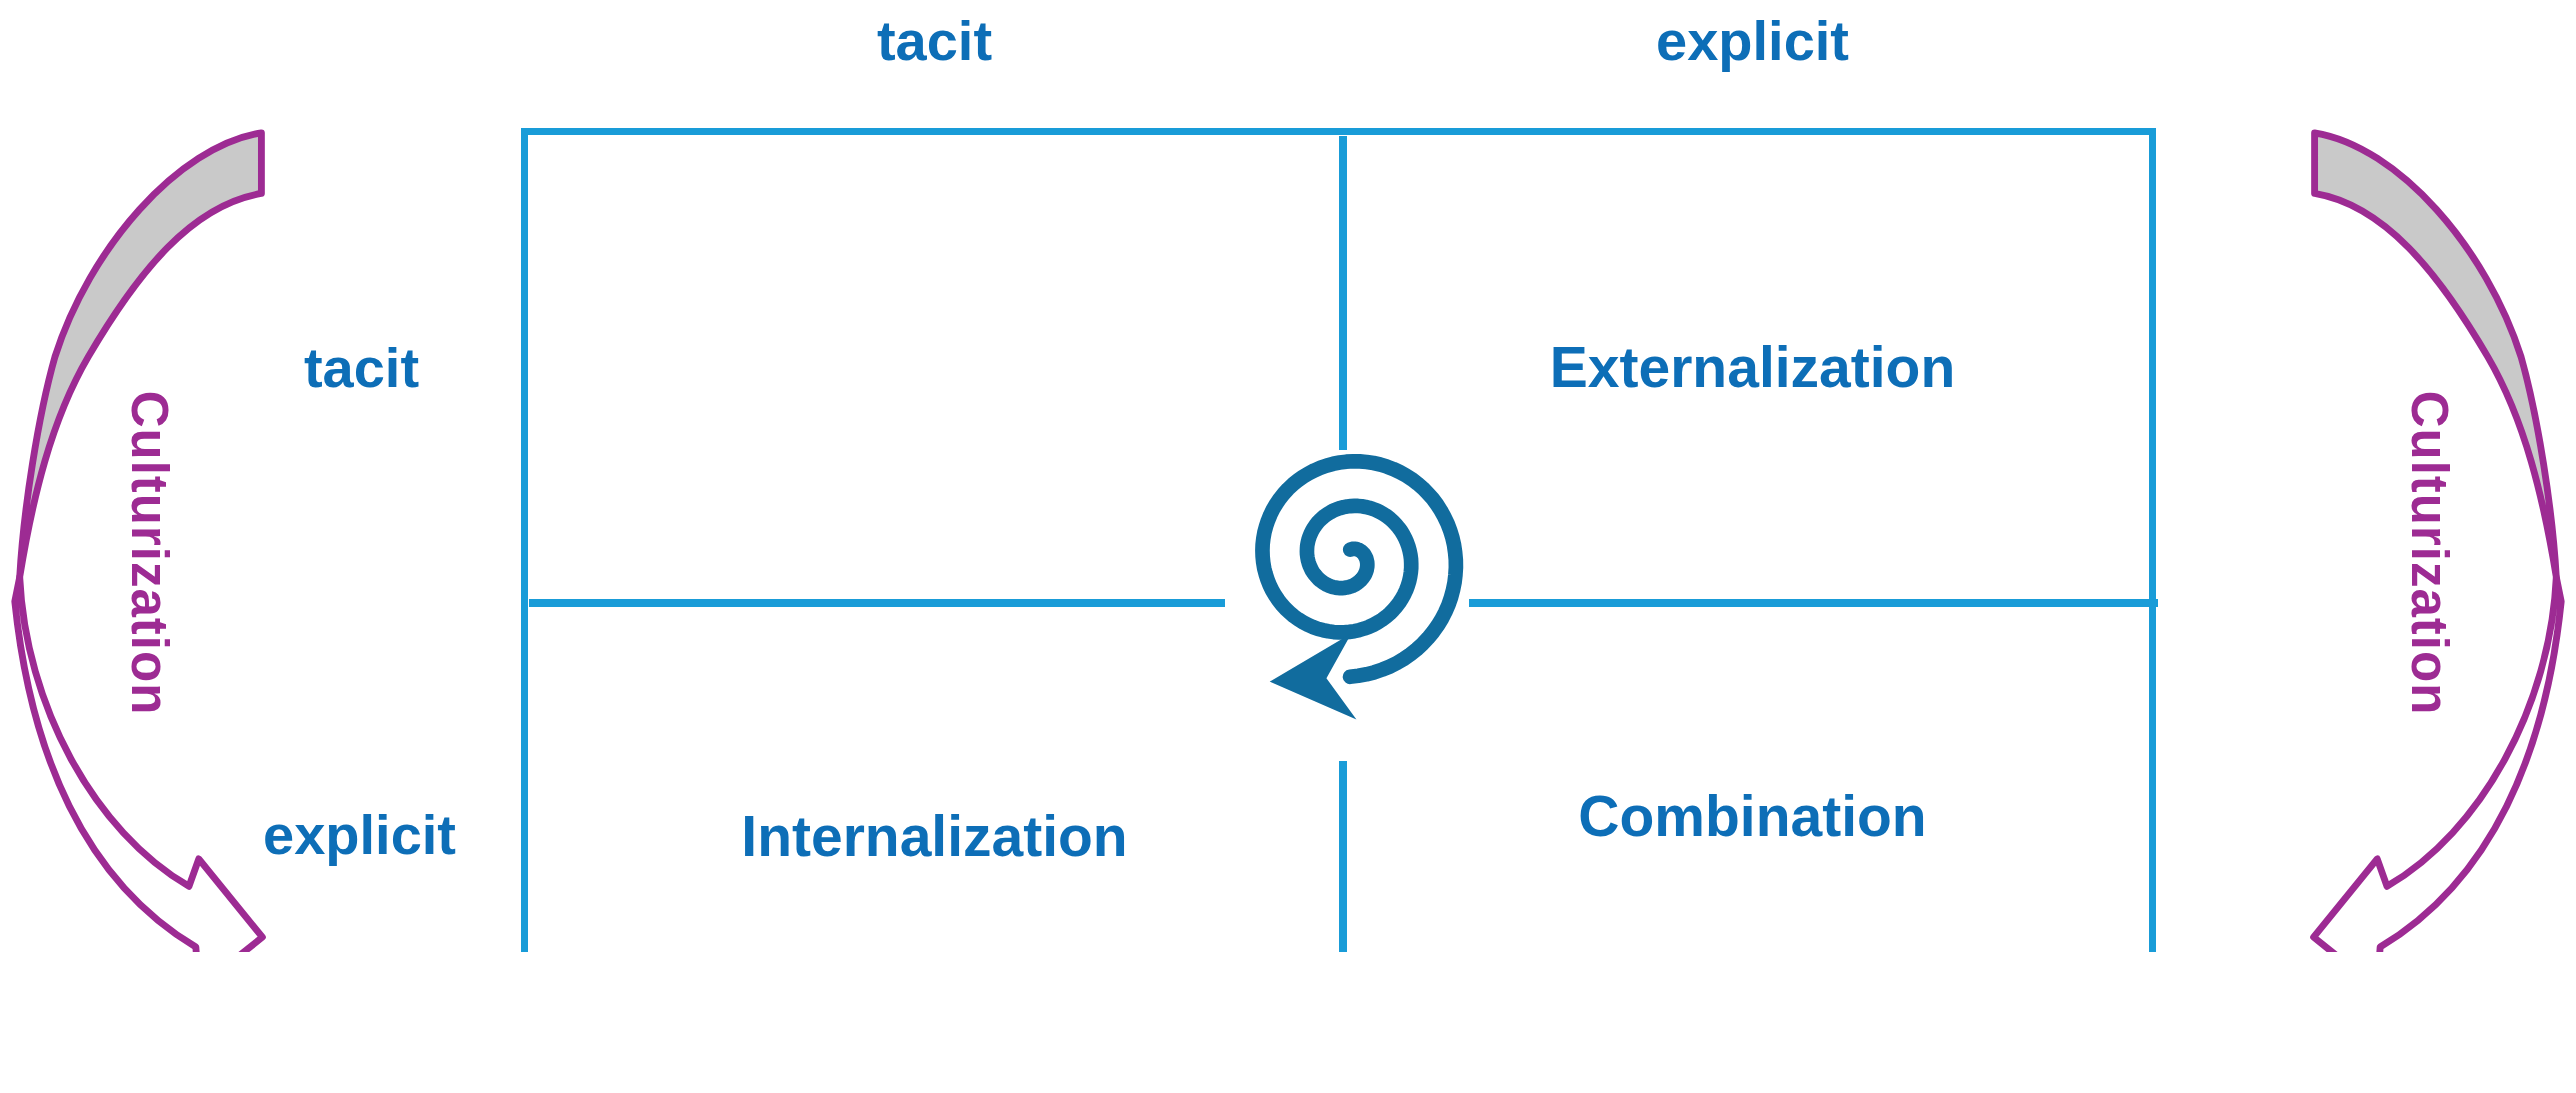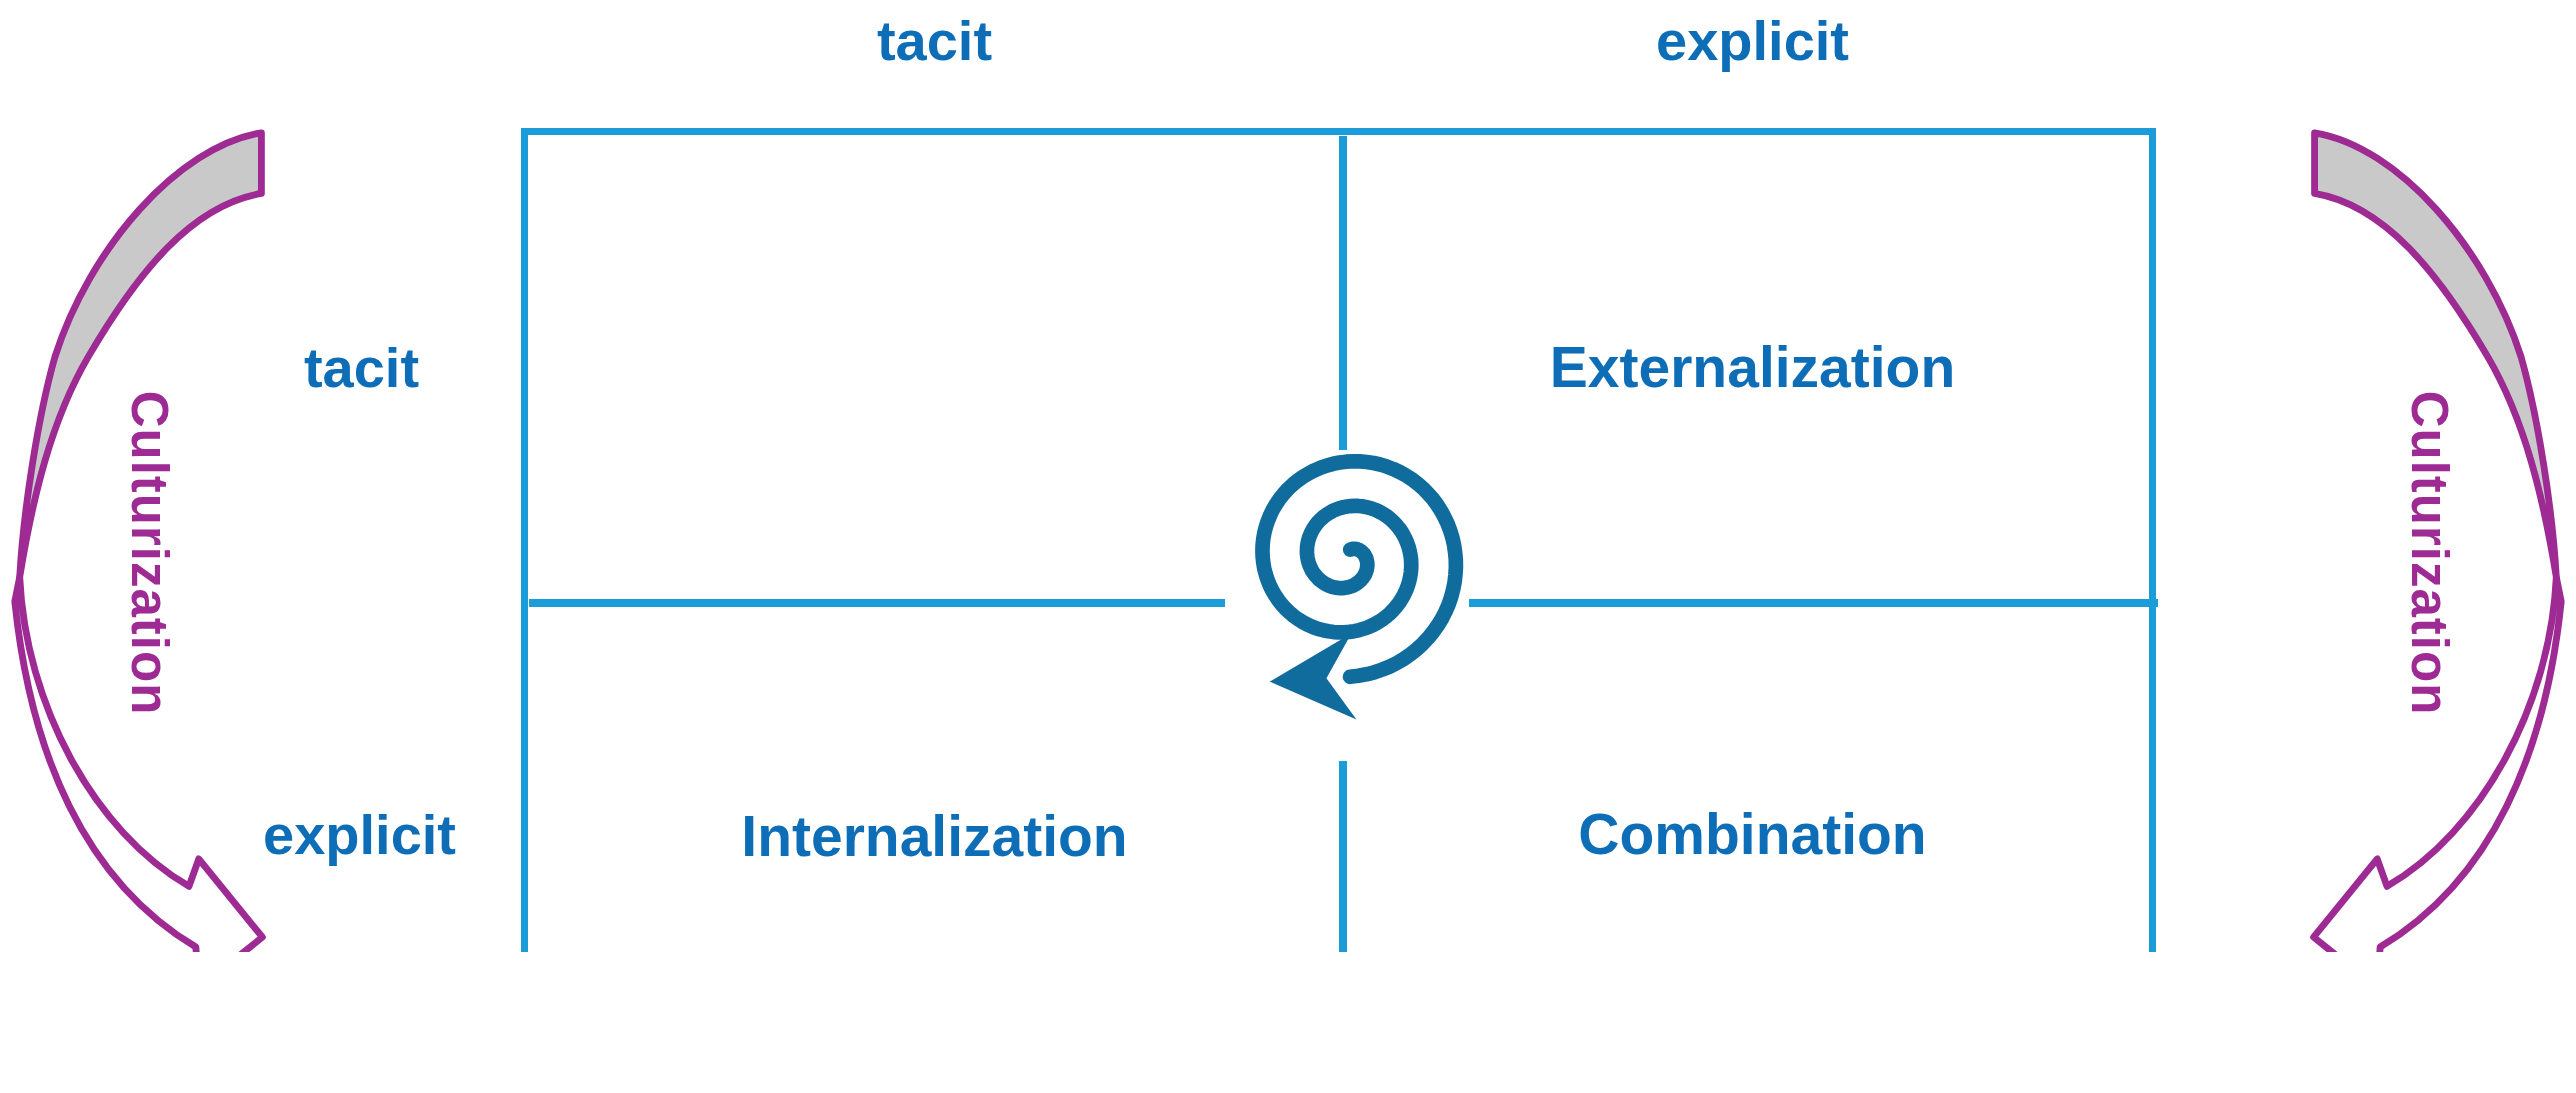--- a/index.html
+++ b/index.html
@@ -37,21 +37,21 @@
   <div class="lbl axis-side" style="left:203px;top:802px;">explicit</div>
 
   <div class="gridbox"></div>
   <div class="divider" style="left:529px;top:599px;width:696px;height:7.8px;"></div>
   <div class="divider" style="left:1469px;top:599px;width:689px;height:7.8px;"></div>
   <div class="divider" style="left:1339px;top:136px;width:7.8px;height:314px;"></div>
   <div class="divider" style="left:1339px;top:761px;width:7.8px;height:308px;"></div>
 
   <div class="lbl quad" style="left:1410px;top:335px;">Externalization</div>
   <div class="lbl quad" style="left:592px;top:804px;">Internalization</div>
-  <div class="lbl quad" style="left:1410px;top:802px;">Combination</div>
+  <div class="lbl quad" style="left:1410px;top:784px;">Combination</div>
 
   <svg style="left:1201px;top:411px;" width="294" height="294" viewBox="0 0 300 300">
       <polyline points="152.3,141.4 153.1,141.1 153.9,140.9 154.7,140.7 155.6,140.6 156.6,140.6 157.5,140.7 158.5,140.9 159.5,141.2 160.5,141.5 161.5,142.0 162.4,142.5 163.4,143.2 164.3,143.9 165.1,144.8 166.0,145.7 166.7,146.7 167.4,147.9 168.0,149.1 168.6,150.3 169.0,151.7 169.3,153.1 169.6,154.5 169.7,156.0 169.7,157.6 169.6,159.1 169.3,160.7 169.0,162.3 168.5,163.9 167.8,165.5 167.1,167.1 166.2,168.6 165.1,170.1 164.0,171.5 162.7,172.9 161.3,174.2 159.7,175.4 158.1,176.5 156.3,177.5 154.5,178.4 152.5,179.1 150.5,179.7 148.4,180.2 146.3,180.5 144.0,180.7 141.8,180.7 139.5,180.5 137.2,180.2 134.9,179.7 132.6,179.0 130.3,178.1 128.1,177.1 125.9,175.8 123.8,174.4 121.8,172.9 119.8,171.1 118.0,169.2 116.3,167.2 114.7,165.0 113.2,162.7 112.0,160.2 110.8,157.6 109.9,154.9 109.1,152.1 108.6,149.3 108.2,146.3 108.1,143.4 108.2,140.3 108.4,137.3 109.0,134.2 109.7,131.2 110.7,128.2 111.9,125.2 113.3,122.3 114.9,119.5 116.8,116.8 118.8,114.1 121.1,111.6 123.6,109.3 126.2,107.1 129.1,105.1 132.1,103.3 135.2,101.6 138.5,100.2 141.9,99.1 145.5,98.1 149.1,97.4 152.8,97.0 156.5,96.8 160.3,96.9 164.1,97.2 167.9,97.9 171.7,98.8 175.5,100.0 179.2,101.4 182.8,103.2 186.3,105.2 189.7,107.4 192.9,110.0 196.0,112.7 198.9,115.8 201.6,119.0 204.1,122.4 206.4,126.1 208.4,129.9 210.1,133.9 211.6,138.0 212.8,142.3 213.7,146.7 214.3,151.1 214.5,155.6 214.5,160.2 214.1,164.8 213.4,169.4 212.4,173.9 211.0,178.5 209.3,182.9 207.3,187.2 205.0,191.4 202.3,195.5 199.4,199.4 196.2,203.1 192.7,206.6 188.9,209.9 184.9,212.9 180.6,215.6 176.1,218.1 171.5,220.2 166.6,222.0 161.6,223.5 156.5,224.7 151.3,225.4 146.0,225.9 140.7,225.9 135.3,225.6 129.9,224.8 124.6,223.7 119.3,222.3 114.1,220.4 109.0,218.2 104.1,215.6 99.3,212.6 94.7,209.3 90.4,205.6 86.2,201.6 82.4,197.4 78.8,192.8 75.5,187.9 72.6,182.9 70.0,177.5 67.8,172.0 66.0,166.3 64.5,160.5 63.5,154.5 62.9,148.5 62.7,142.4 62.9,136.2 63.6,130.1 64.7,123.9 66.3,117.9 68.3,111.9 70.7,106.0 73.5,100.3 76.8,94.8 80.4,89.5 84.4,84.4 88.8,79.6 93.6,75.1 98.7,71.0 104.1,67.1 109.7,63.7 115.7,60.6 121.9,57.9 128.2,55.7 134.8,53.9 141.5,52.6 148.3,51.7 155.2,51.3 162.1,51.4 169.0,52.0 176.0,53.1 182.8,54.6 189.6,56.7 196.2,59.2 202.7,62.2 209.0,65.7 215.1,69.6 220.9,74.0 226.4,78.8 231.5,84.0 236.4,89.5 240.8,95.4 244.8,101.7 248.4,108.2 251.6,115.0 254.3,122.1 256.5,129.3 258.2,136.7 259.3,144.3 260.0,151.9 260.1,159.6 259.6,167.4 258.7,175.1 257.1,182.8 255.1,190.3 252.5,197.8 249.3,205.1 245.7,212.1 241.5,218.9 236.8,225.5 231.7,231.7 226.2,237.6 220.2,243.1 213.8,248.2 207.0,252.9 199.9,257.1 192.5,260.8 184.8,263.9 176.9,266.6 168.8,268.7 160.5,270.2 152.1,271.2" fill="none" stroke="#116c9e" stroke-width="15" stroke-linecap="round" stroke-linejoin="round"></polyline>
       <polygon points="70.1,276.1 153.4,227.0 128.0,272.6 158.6,314.9" fill="#116c9e"></polygon>
     </svg>
 
   <svg class="side-arrow" style="left:5.9px;top:117px;" width="274" height="881" viewBox="0 0 280 900">
     <path class="tail" d="M 261,16
                           C 175,30 85,135 50,245
                           C 33,305 18,400 14,470

